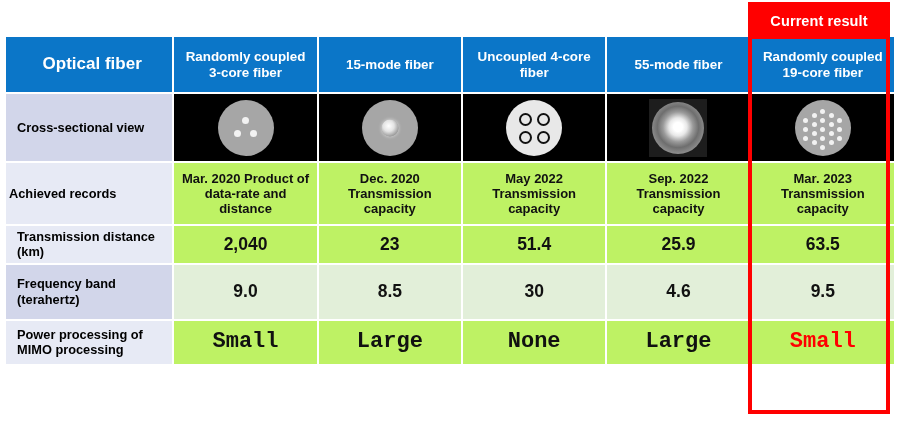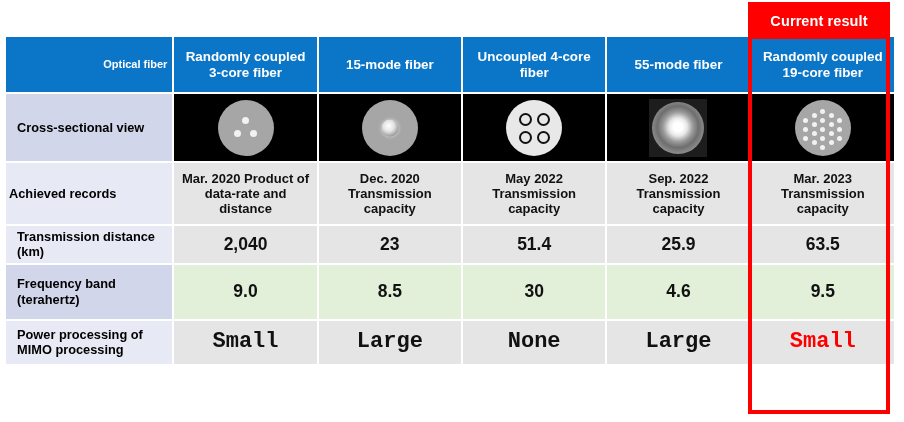--- a/index.html
+++ b/index.html
@@ -58,23 +58,23 @@
     background:#0b76c8;
     color:#ffffff;
     font-weight:bold;
     font-size:13.4px;
     text-align:center;
     line-height:1.18;
     height:55px;
     padding:3px 5px !important;
   }
   .hdr.lbl{
-    text-align:right;
+    text-align:center;
     padding-left:11px !important;
-    font-size:11px;
+    font-size:17px;
   }
 
   
   .lblcell{
     font-weight:bold;
     font-size:12.8px;
     color:#000000;
     text-align:left;
     padding:3px 4px 3px 11px !important;
     line-height:1.2;
@@ -82,21 +82,21 @@
   .lbl-a{background:#d2d6ea;}
   .lbl-b{background:#e7eaf5;}
 
   
   .datacell{
     text-align:center;
     font-weight:bold;
     color:#111111;
     line-height:1.2;
   }
-  .g-dark{background:#e5e5e5;}
+  .g-dark{background:#bef264;}
   .g-light{background:#e2efd9;}
   .g-black{background:#000000;}
 
   .r-img   td{height:67px;}
   .r-rec   td{height:61px;padding:2px 3px !important;}
   .r-cap   td{height:58px;}
   .r-dist  td{height:29px;}
   .r-freq  td{height:54px;}
   .r-power td{height:43px;}
 

